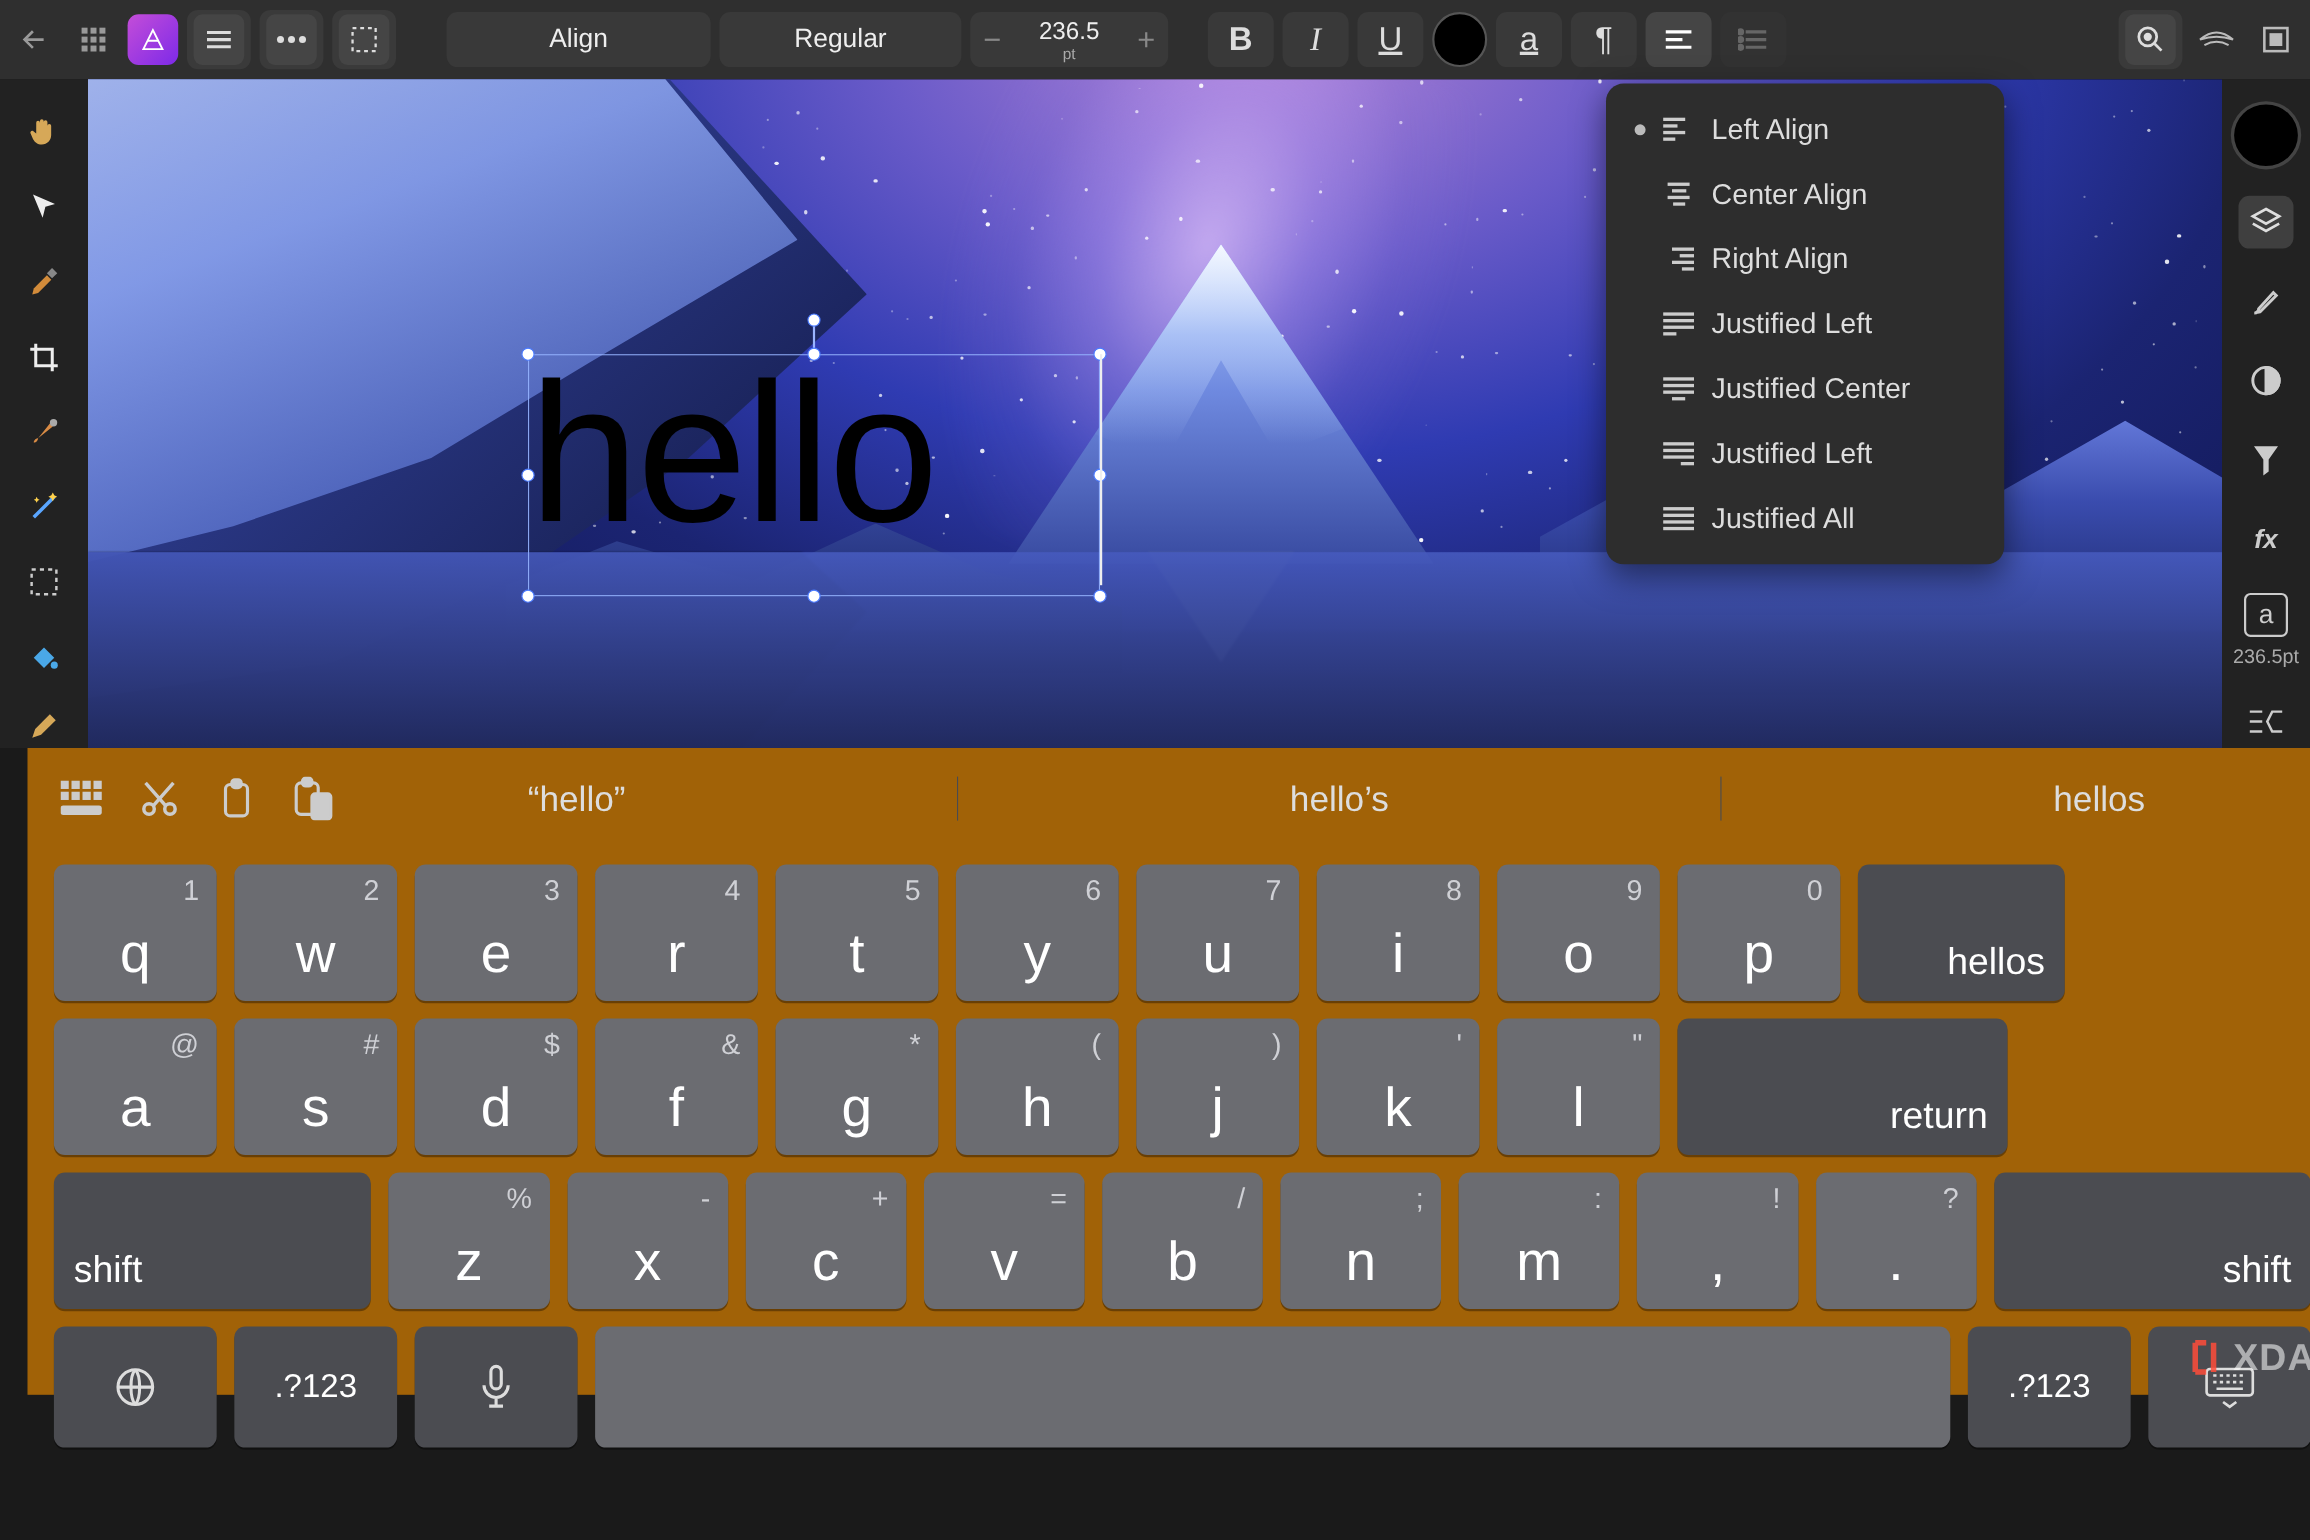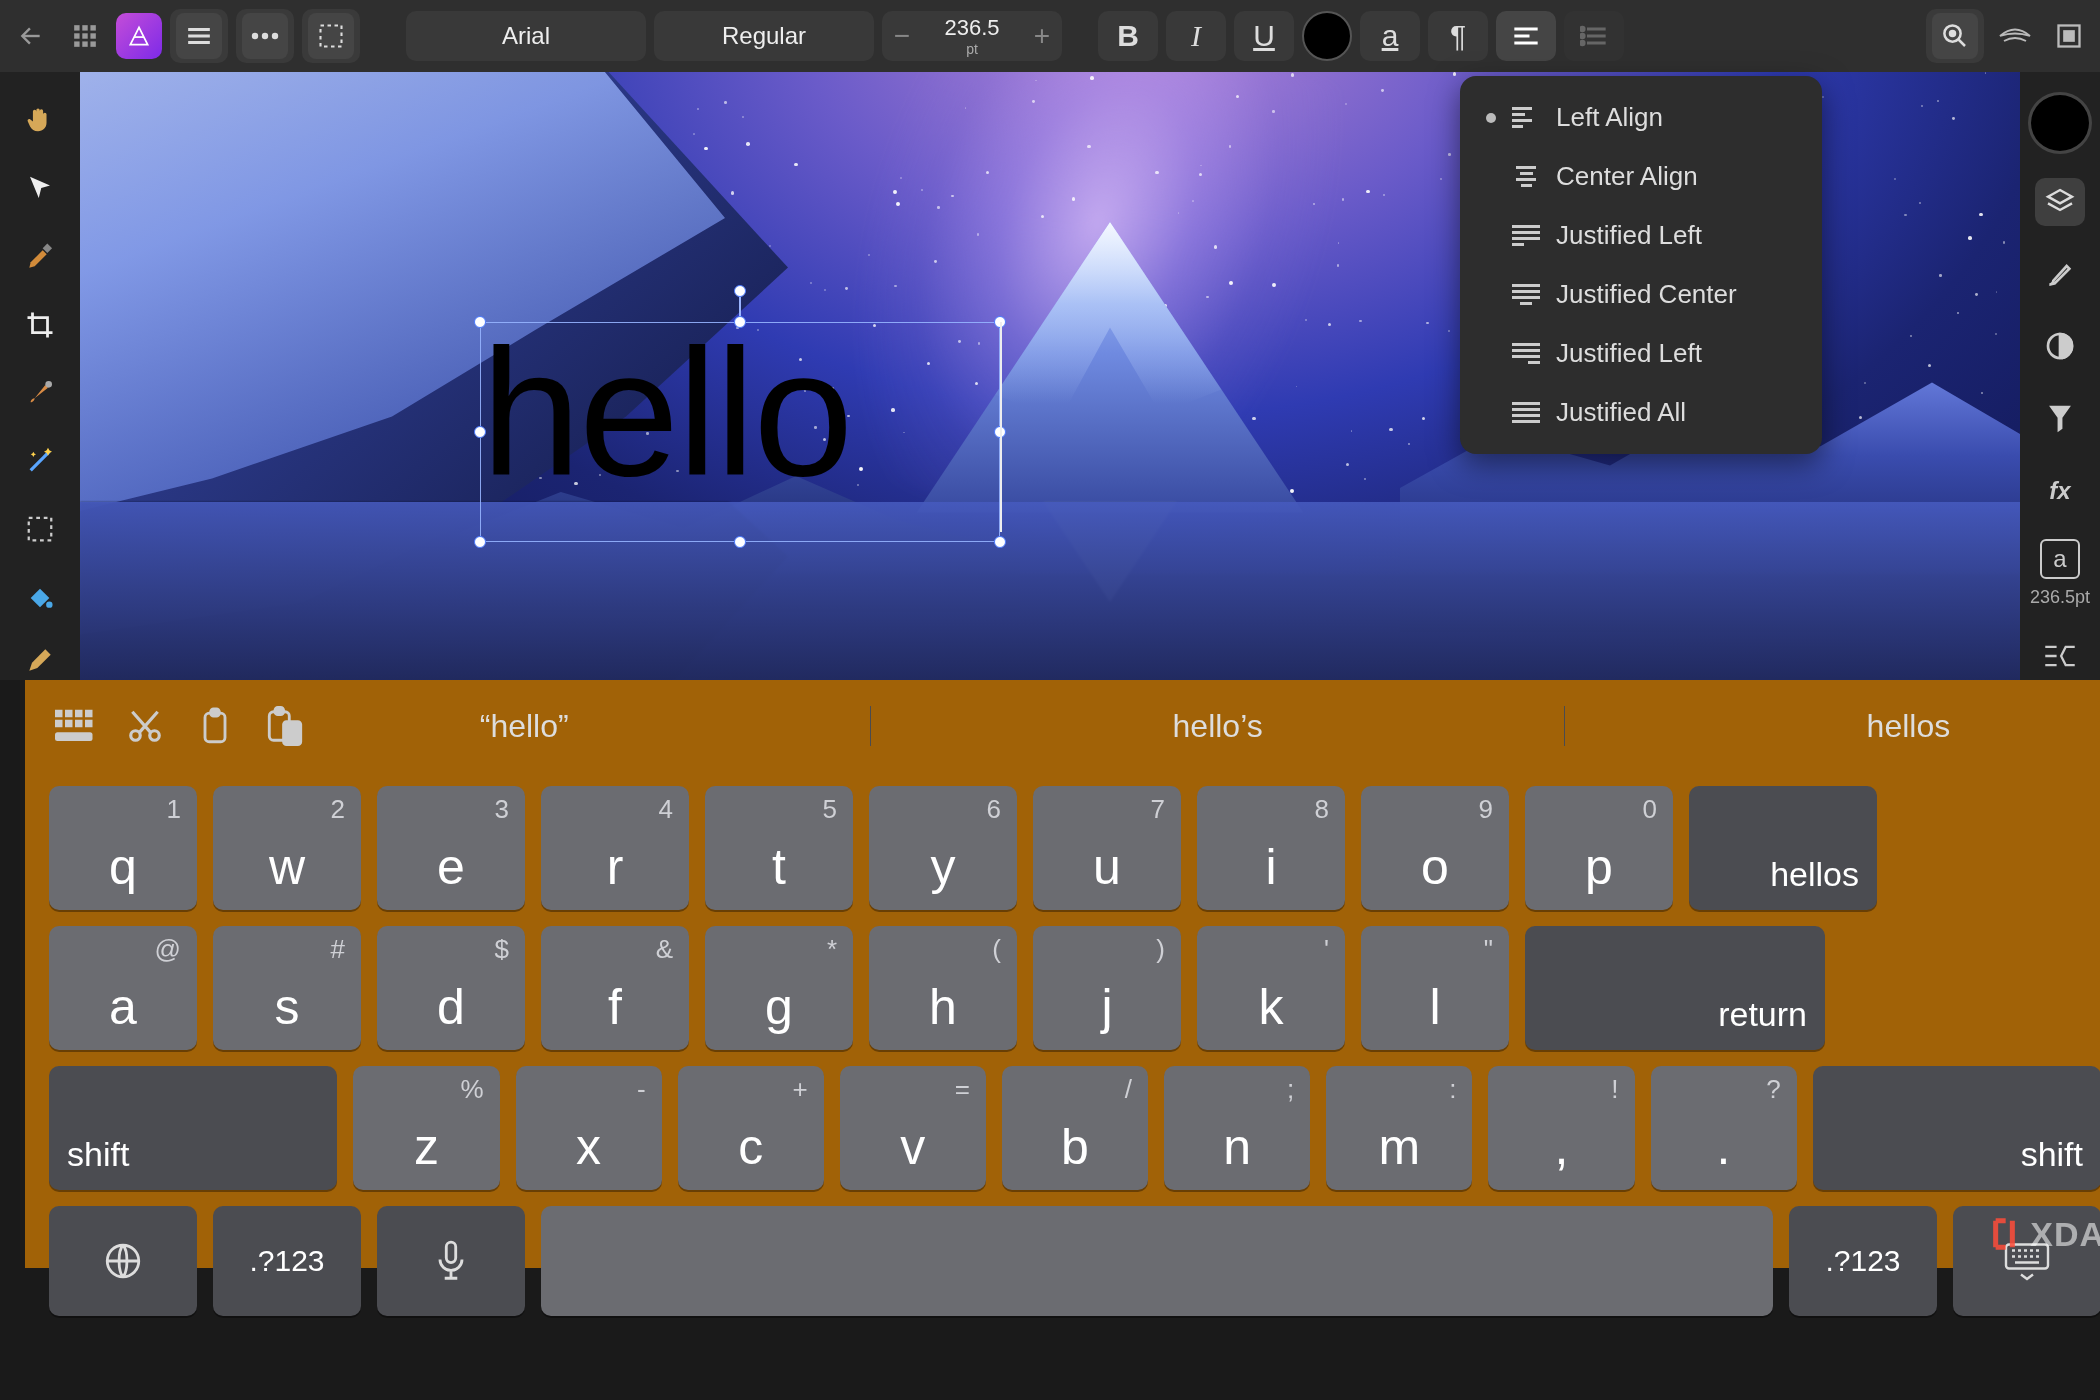--- a/index.html
+++ b/index.html
@@ -148,21 +148,21 @@
     <div class="tb-ico active">
           <svg width="28" height="28" viewBox="0 0 24 24" fill="none" stroke="#ddd" stroke-width="1.8" stroke-dasharray="3 3">
             <rect x="3" y="3" width="18" height="18"></rect>
           </svg>
         </div>
   </div>
 
   <div style="width:30px"></div>
 
   <div class="font-box">
-        <span>Arial</span>
+        <span>Align</span>
       </div>
   <div class="font-box" style="width:220px">
         <span>Regular</span>
       </div>
 
   <div class="font-size-box">
     <div class="fs-btn">
           <span>−</span>
         </div>
     <div class="fs-val">
@@ -649,20 +649,30 @@
         <div class="dd-icon" style="align-items: center;">
           <span style="width: 20px;"></span>
           <span style="width: 13px;"></span>
           <span style="width: 20px;"></span>
           <span style="width: 11px;"></span>
         </div>
         <span>Center Align</span>
       </div>
       <div class="dd-item">
         <div class="bullet"></div>
+        <div class="dd-icon" style="align-items: flex-end;">
+          <span style="width: 20px;"></span>
+          <span style="width: 13px;"></span>
+          <span style="width: 20px;"></span>
+          <span style="width: 11px;"></span>
+        </div>
+        <span>Right Align</span>
+      </div>
+      <div class="dd-item">
+        <div class="bullet"></div>
         <div class="dd-icon" style="align-items: flex-start;">
           <span style="width: 100%;"></span>
           <span style="width: 100%;"></span>
           <span style="width: 100%;"></span>
           <span style="width: 12px;"></span>
         </div>
         <span>Justified Left</span>
       </div>
       <div class="dd-item">
         <div class="bullet"></div>

